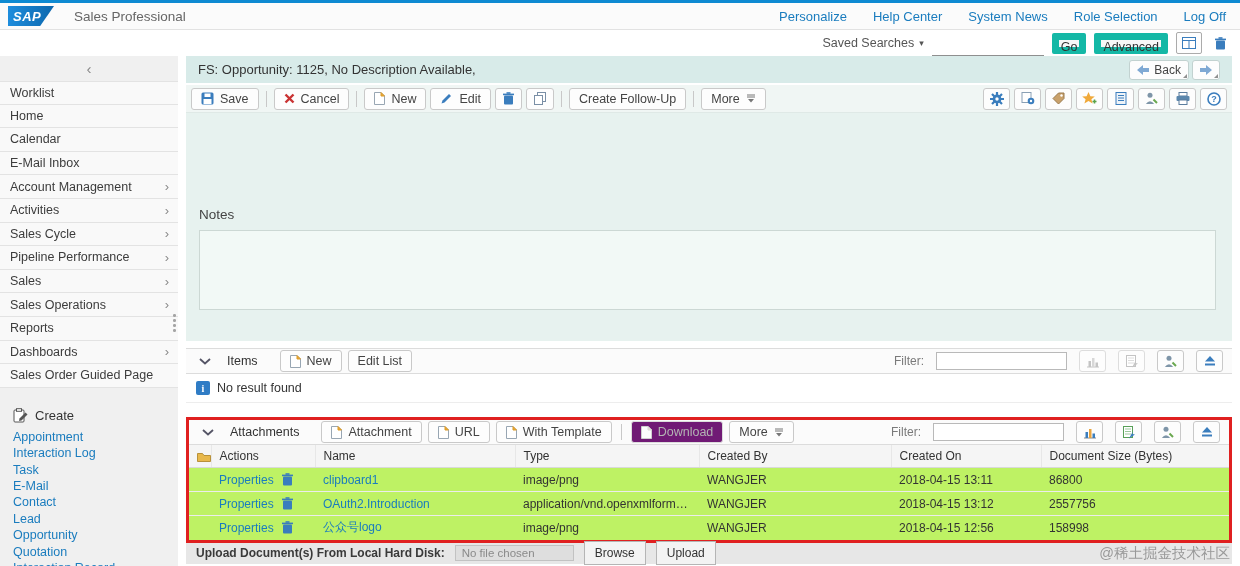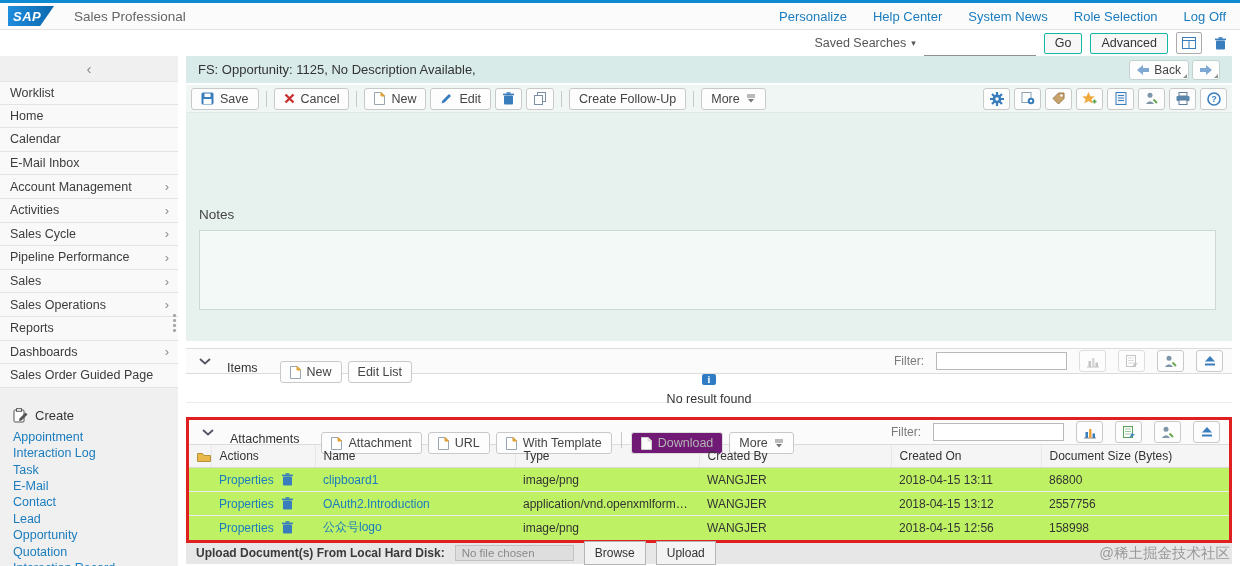--- a/index.html
+++ b/index.html
@@ -18,21 +18,21 @@
   .top-links a { color:#1a7cbe; font-size:13px; text-decoration:none; cursor:pointer; }
 
   
   .searchbar { height:26px; background:#fff; display:flex; align-items:center; justify-content:flex-end;
                gap:8px; padding-right:10px; }
   .ss-label { color:#555; font-size:12.5px; display:flex; align-items:center; gap:5px; cursor:pointer; }
   .dd-arrow { color:#555; font-size:9px; }
   .select { width:112px; height:20px; border:1px solid #8f8f8f; background:#fff; display:flex; align-items:center;
             justify-content:flex-start; padding:0 15px; cursor:pointer;margin-top:44px; }
   .select .sel-arrow { color:#444; font-size:9px; }
-  .sbtn { height:21px; padding:0 10px; background:#f7f7f7; border:1px solid #14b8a6; border-radius:2px;
+  .sbtn { height:21px; padding:0 2px; background:#f7f7f7; border:7px solid #14b8a6; border-radius:2px;
           font-size:12.5px; color:#333; font-family:inherit; cursor:pointer; }
   .sb-iconbtn { width:26px; height:22px; border:1px solid #ababab; border-radius:2px; background:#fdfdfd;
                 display:flex; align-items:center; justify-content:center; cursor:pointer; }
   .trash-plain { display:flex; align-items:center; justify-content:center; width:20px; cursor:pointer; }
 
   
   .main { position:relative; height:510px; display:flex; }
   .sidebar { width:178px; background:#f0f0f0; overflow:hidden; flex:none; }
   .collapse { height:25px; display:flex; align-items:center; justify-content:center; color:#888;
               font-size:15px; cursor:pointer; }
@@ -72,28 +72,28 @@
 
   
   .notes-panel { height:228px; background:#e7f2ef; position:relative; }
   .notes-panel label { position:absolute; left:13px; top:94px; font-size:13.5px; color:#444; }
   .notes-panel textarea { position:absolute; left:13px; right:16px; top:117px; height:80px; background:#f2f9f6;
                           border:1px solid #ccd8d4; resize:none; font-family:inherit; font-size:12px; color:#333; }
 
   
   .items-sec { margin-top:7px; }
   .sec-head { height:15px; background:#fbfbfb; border-top:1px solid #dcdcdc; border-bottom:1px solid #dcdcdc;
-              display:flex; gap:6px; padding:12px 9px; font-size:12.5px; color:#333; }
+              display:flex; align-items:center; gap:6px; padding:12px 9px; font-size:12.5px; color:#333; }
   .sec-chevron { display:flex; align-items:center; padding:0 4px; cursor:pointer; }
   .sec-title { margin:0 16px 0 6px; }
   .filter { margin-left:auto; display:flex; align-items:center; gap:12px; }
   .filter-label { color:#7a7a7a; font-size:12px; }
   .filter input { width:131px; height:18px; border:1px solid #b9b9b9; font-size:12px; padding:0 4px; font-family:inherit; }
   .no-result { height:29px; display:flex; align-items:center; gap:7px; padding:0 10px; background:#fff;
-               border-bottom:1px solid #ededed; font-size:12.5px; color:#333;flex-direction:column; }
+               border-bottom:1px solid #ededed; font-size:12.5px; color:#333; }
   .info-ico { width:14px; height:14px; background:#2f7cc5; border-radius:2px; color:#fff; display:flex;
               align-items:center; justify-content:center; font-size:10px; font-weight:bold; font-family:"Liberation Serif",serif; }
   .info-ico::after { content:"i"; }
 
   
   .attach-wrap { margin-top:14px; border:3px solid #e02020; background:#fff; }
   .attach-wrap .sec-head { border-top:none; }
   table { width:100%; border-collapse:collapse; table-layout:fixed; font-size:12px; background:#bef264; }
   thead th { background:#f5f5f5; font-weight:normal; text-align:left; padding:4px 8px; color:#333;
              border-bottom:1px solid #d9d9d9; border-right:1px solid #e7e7e7; height:22px; overflow:hidden; white-space:nowrap; }

